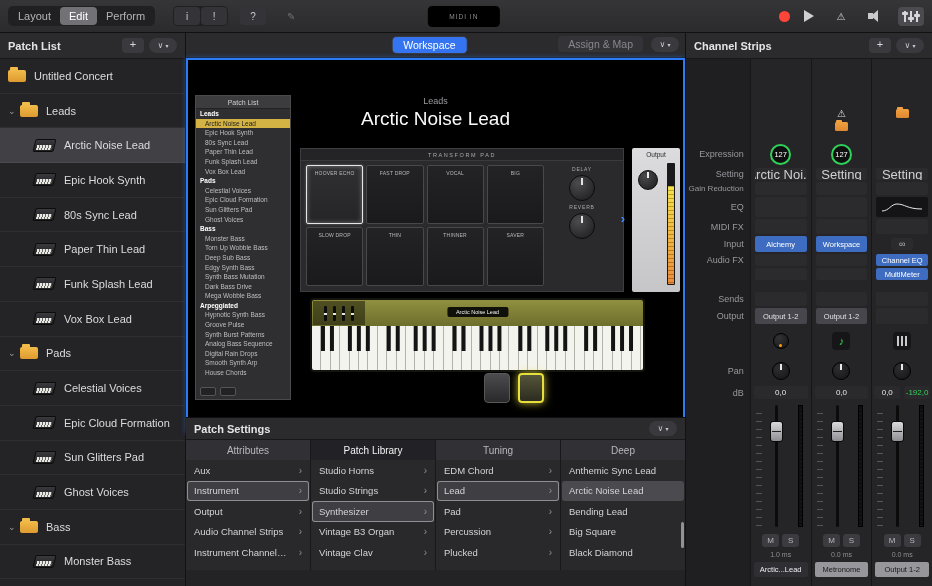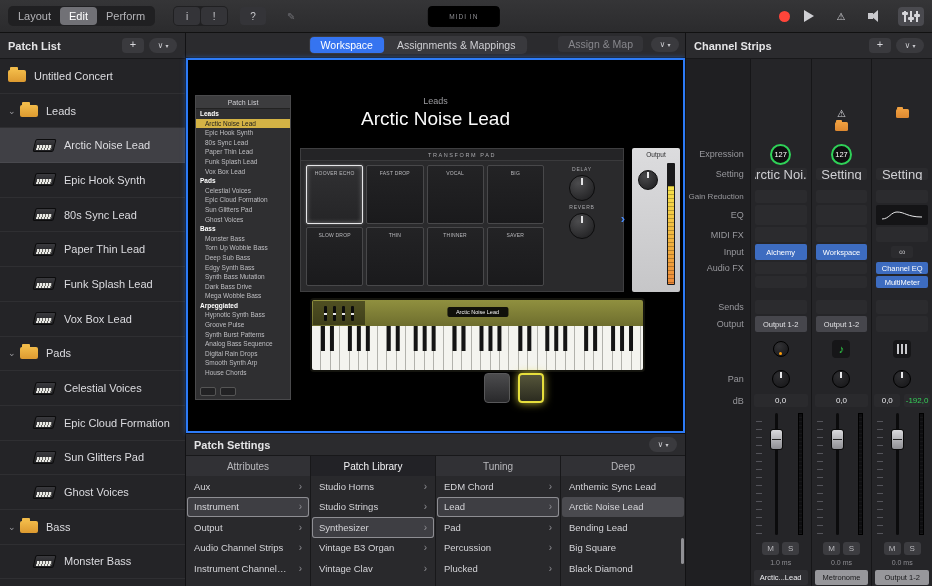--- a/index.html
+++ b/index.html
@@ -113,42 +113,42 @@
   .bkeys { position:absolute; left:3px; right:0; top:0; height:56%;
     background-image:linear-gradient(90deg, transparent 0 6px, #141414 6px 10px, transparent 10px 15px, #141414 15px 19px, transparent 19px 33px, #141414 33px 37px, transparent 37px 42px, #141414 42px 46px, transparent 46px 51px, #141414 51px 55px, transparent 55px 66px);
     background-size:65.8px 100%; background-repeat:repeat-x; }
 
   
   .pedal { position:absolute; width:26px; height:30px; border-radius:4px; background:linear-gradient(#4c4c4e,#29292b); border:1px solid #58585a; }
   #pedal-1 { left:296px; top:313px; }
   #pedal-2 { left:330px; top:313px; border:2px solid #e6df3c; box-shadow:0 0 9px rgba(235,225,70,.8); background:linear-gradient(#55553a,#2c2c20); }
 
   
-  #patch-settings { position:absolute; left:0; top:400px; width:499px; height:153px; background:#232326; border-top:1px solid #101012; }
+  #patch-settings { position:absolute; left:0; top:384px; width:499px; height:153px; background:#232326; border-top:1px solid #101012; }
   #ps-tabs { height:20px; display:grid; grid-template-columns:repeat(4,1fr); gap:1px; background:#18181a; }
   .ps-tab { background:#313135; color:#b8b8bc; font-size:10px; display:flex; align-items:center; justify-content:center; }
   .ps-tab.on { background:#222226; color:#f2f2f4; }
   #ps-browser { height:110px; display:grid; grid-template-columns:repeat(4,1fr); gap:1px; background:#18181a; }
   .br-col { background:#29292c; position:relative; overflow:hidden; }
   .br-row { height:20.5px; display:flex; align-items:center; padding:0 7px; font-size:9.5px; color:#d4d4d8; border-radius:3px; margin:0 1px; }
   .br-row span:first-child { white-space:nowrap; overflow:hidden; text-overflow:ellipsis; }
   .br-row .br-chev { display:none; margin-left:auto; color:#8e8e93; font-size:10px; }
   .br-row .br-chev.show { display:inline; }
   .br-col .br-row.sel { background:#3e3e43; box-shadow:0 0 0 1px #8e8e93 inset; }
   .br-col.leaf .br-row.sel { background:#4a4a4f; box-shadow:none; }
   .br-scroll { position:absolute; right:1px; top:62px; width:3px; height:26px; background:#909095; border-radius:2px; }
 
   
   #channel-strips { position:absolute; left:685px; top:33px; width:247px; height:553px; background:#1f1f22; border-left:1px solid #121214; }
   #cs-body { position:absolute; top:26px; left:0; right:0; bottom:0; display:flex; gap:1px; background:#161618; }
   .lbl-col { width:64px; background:#1f1f22; display:flex; flex-direction:column; }
   .strip { width:60px; background:#252528; display:flex; flex-direction:column; position:relative; }
   .row { flex:none; display:flex; align-items:center; justify-content:center; position:relative; }
   .r-top{height:82px; flex-direction:column; justify-content:flex-end; padding-bottom:10px; gap:3px;}
-  .r-expr{height:26px;} .r-set{height:14px;} .r-gain{height:15px;margin-top:8px;} .r-eq{height:22px;} .r-mfx{height:17px;}
+  .r-expr{height:26px;} .r-set{height:14px;} .r-gain{height:15px;} .r-eq{height:22px;} .r-mfx{height:17px;}
   .r-in{height:18px;text-align:center;} .r-fx1{height:14px;} .r-fx2{height:14px;} .r-sends{height:16px; margin-top:10px;} .r-out{height:18px;}
   .r-icon{height:32px;} .r-pan{height:28px;} .r-db{height:15px;} .r-fader{height:132px;} .r-ms{height:17px;} .r-lat{height:11px;} .r-name{height:19px;}
   .lbl-col .row { justify-content:flex-end; padding-right:6px; font-size:9px; color:#98989d; }
   .lbl-col .r-gain { font-size:8px; }
   .slot { background:#2b2b2e; border-radius:2px; margin:1px 4px; align-self:stretch; flex:1; }
   .slot.txt { display:flex; align-items:center; justify-content:center; font-size:13px; color:#d0d0d4; white-space:nowrap; overflow:hidden; }
   .slot.eqdark { background:#141416; display:flex; align-items:center; justify-content:center; }
   .plugin { background:#3d6cc0; border-radius:2px; margin:1px 4px; align-self:stretch; flex:1;
     display:flex; align-items:center; justify-content:center; font-size:7.5px; color:#fff; white-space:nowrap; overflow:hidden; }
   .outbtn { background:#46464c; border-radius:2px; margin:1px 4px; align-self:stretch; flex:1;
@@ -362,21 +362,20 @@
         <span class="pl-label">Monster Bass</span>
       </div>
     </div>
 </div>
 
 <div id="center">
 
   <div id="ws-tabbar">
     <div class="tab-group">
       <span class="ws-tab on">Workspace</span>
-      <span class="ws-tab">Assignments &amp; Mappings</span>
     </div>
     <div class="tab-right">
       <span class="assign-map">Assign &amp; Map</span>
       <span class="act-pill">
           <span>∨</span>
           <span class="c">▾</span>
         </span>
     </div>
   </div>
 

